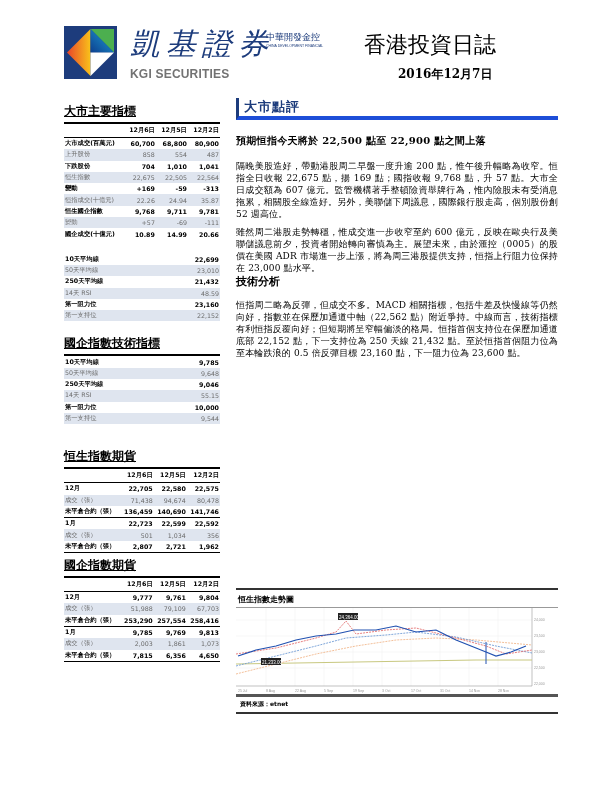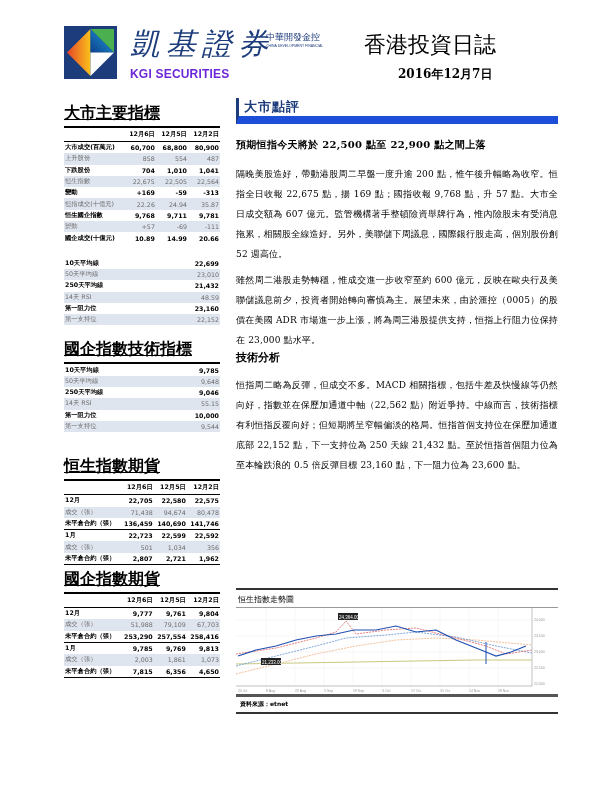--- a/index.html
+++ b/index.html
@@ -4,55 +4,55 @@
 <style>
   html, body { margin:0; padding:0; background:#ffffff; }
   body { width:612px; height:792px; position:relative; overflow:hidden;
          font-family:"DejaVu Serif", serif; color:#000; }
 
   
   .logo { position:absolute; left:64px; top:26px; width:53px; height:53px; }
   .brand-cn { position:absolute; left:130px; top:28px; font-family:"DejaVu Sans", sans-serif;
               font-size:30px; color:#1d3c7c; letter-spacing:6px; line-height:32px;font-style:italic; }
   .brand-en { position:absolute; left:130px; top:67px; font-family:"Liberation Sans", sans-serif;
-              font-size:12px; color:#6d28d9; font-weight:bold; letter-spacing:0.2px; }
+              font-size:12px; color:#737373; font-weight:bold; letter-spacing:0.2px; }
   .cdf-cn { position:absolute; left:266px; top:31px; font-family:"DejaVu Sans", sans-serif;
             font-size:9px; color:#1d3c7c; }
   .cdf-en { position:absolute; left:266px; top:44px; font-family:"Liberation Sans", sans-serif;
             font-size:3.5px; color:#1d3c7c; }
   .report-title { position:absolute; left:364px; top:30px; font-size:22px; font-family:"DejaVu Serif", serif; }
   .report-date { position:absolute; left:398px; top:66px; font-size:12px; font-weight:bold; font-family:"DejaVu Serif", serif; }
 
   
   .left { position:absolute; left:64px; top:103px; width:156px; font-family:"DejaVu Sans", sans-serif; }
-  .sec-title { font-size:16px; font-weight:bold; text-decoration:underline; padding-bottom:2px;
+  .sec-title { font-size:12px; font-weight:bold; text-decoration:underline; padding-bottom:2px;
                border-bottom:2px solid #000; margin-bottom:0; }
   table.ind { width:100%; border-collapse:collapse; font-size:6.3px; }
   table.ind td, table.ind th { padding:0 1px; height:11.3px; white-space:nowrap; }
   table.ind th { font-weight:bold; text-align:right; border-bottom:1px solid #000; height:13px; }
   table.ind td.num { text-align:right; }
   table.ind tr.b td { font-weight:bold; color:#000; }
   table.ind tr.s td { color:#6b6b6b; background:#dfe5ef; }
   table.ind tr.top td { border-top:1px solid #000; }
   table.ind tr.last td { border-bottom:1px solid #000; }
   .gap { height:14px; }
 
   
   .right { position:absolute; left:236px; top:98px; width:322px; }
-  .bar-head { border-left:3px solid #1d3c7c; border-bottom:8px solid #1d4ed8; height:18px;
+  .bar-head { border-left:3px solid #1d3c7c; border-bottom:4px solid #1d4ed8; height:18px;
               padding-left:5px; font-size:13px; font-weight:bold; color:#1d3c7c; letter-spacing:1px; }
   .headline { margin-top:14px; font-size:10px; font-weight:bold; letter-spacing:0.3px; }
-  .para { font-size:9px; line-height:20px; margin-top:11px; text-align:justify; letter-spacing:0.15px; }
+  .para { font-size:9px; line-height:12px; margin-top:11px; text-align:justify; letter-spacing:0.15px; }
   .para:first-of-type { margin-top:0; }
   .tech-title { font-size:11px; font-weight:bold; }
 
   
   .chart-box { position:absolute; left:236px; top:588px; width:322px; }
   .chart-rule { border-top:2px solid #333; }
-  .chart-title { font-size:8px; font-weight:normal; margin:4px 0 2px 2px; font-family:"DejaVu Sans", sans-serif; }
+  .chart-title { font-size:8px; font-weight:bold; margin:4px 0 2px 2px; font-family:"DejaVu Sans", sans-serif; }
   .chart-area { position:relative; width:322px; height:86px; border-top:1px solid #999; }
   .source-rule { border-top:3px solid #555; }
   .source { font-size:6px; font-weight:bold; padding:3px 0 3px 4px; font-family:"DejaVu Sans", sans-serif; }
   .source-rule2 { border-top:2px solid #333; }
 </style>
 </head>
 <body>
 
 <div class="logo">
   <svg width="53" height="53" viewBox="0 0 53 53">

